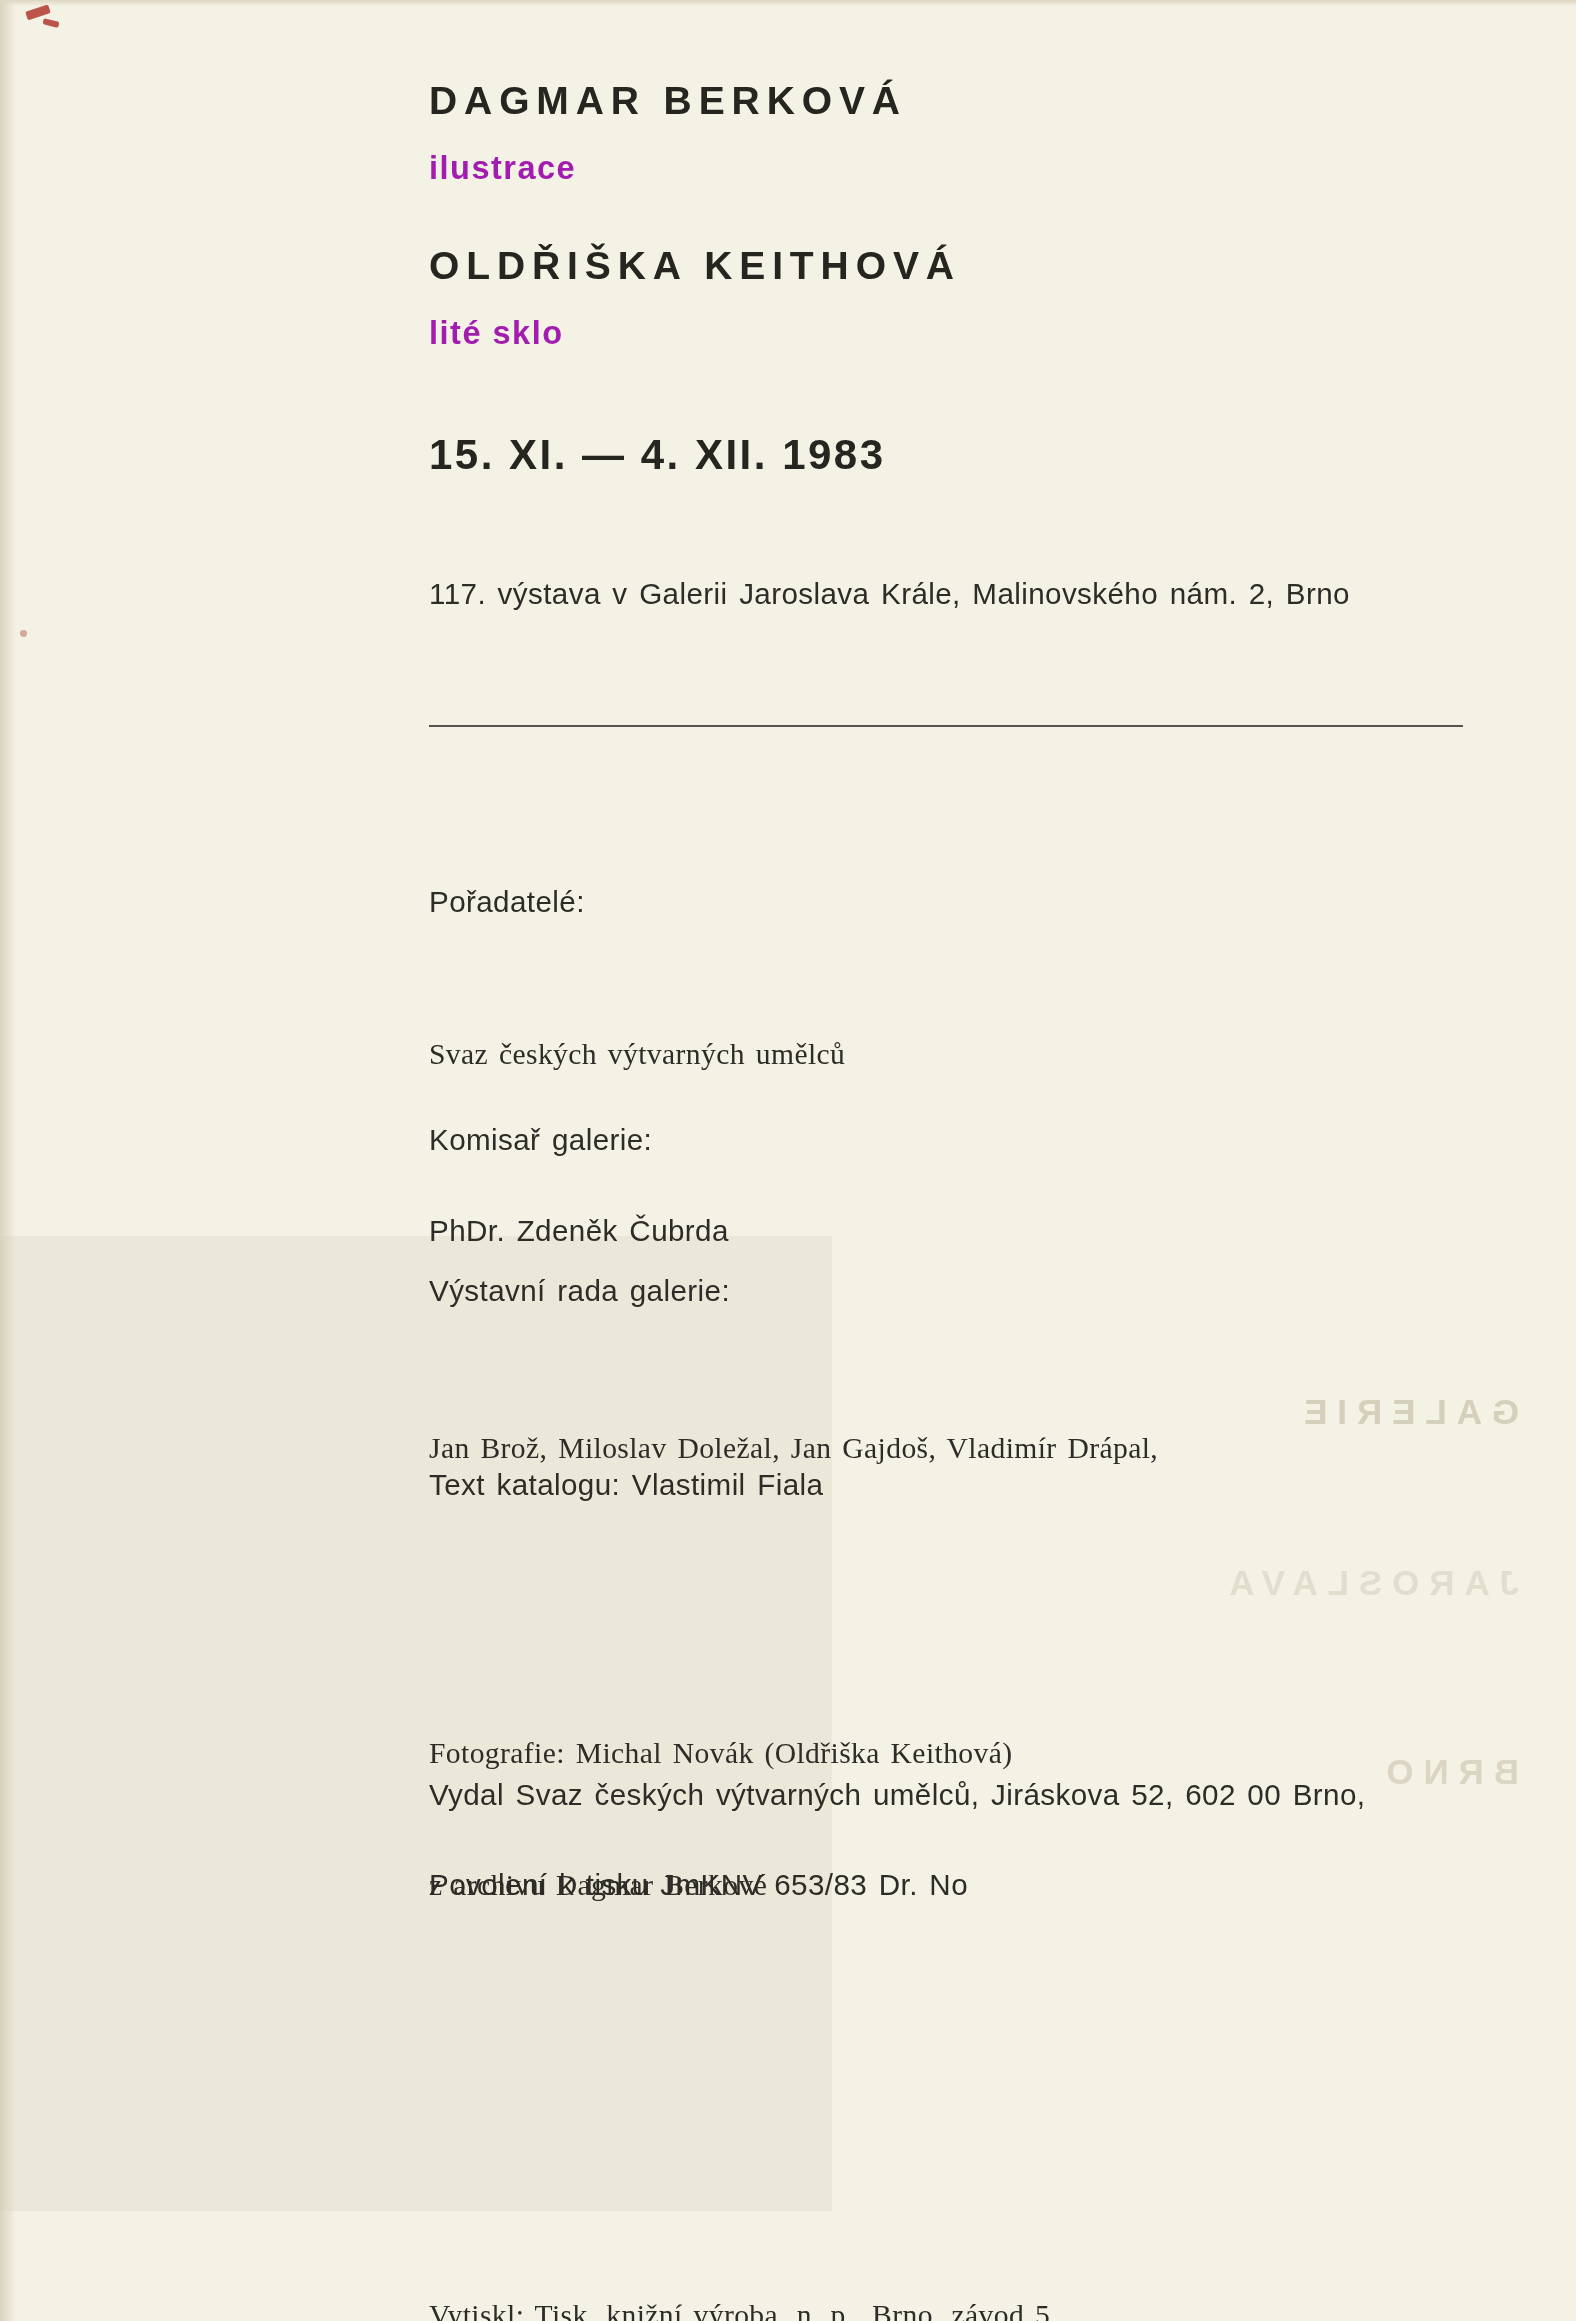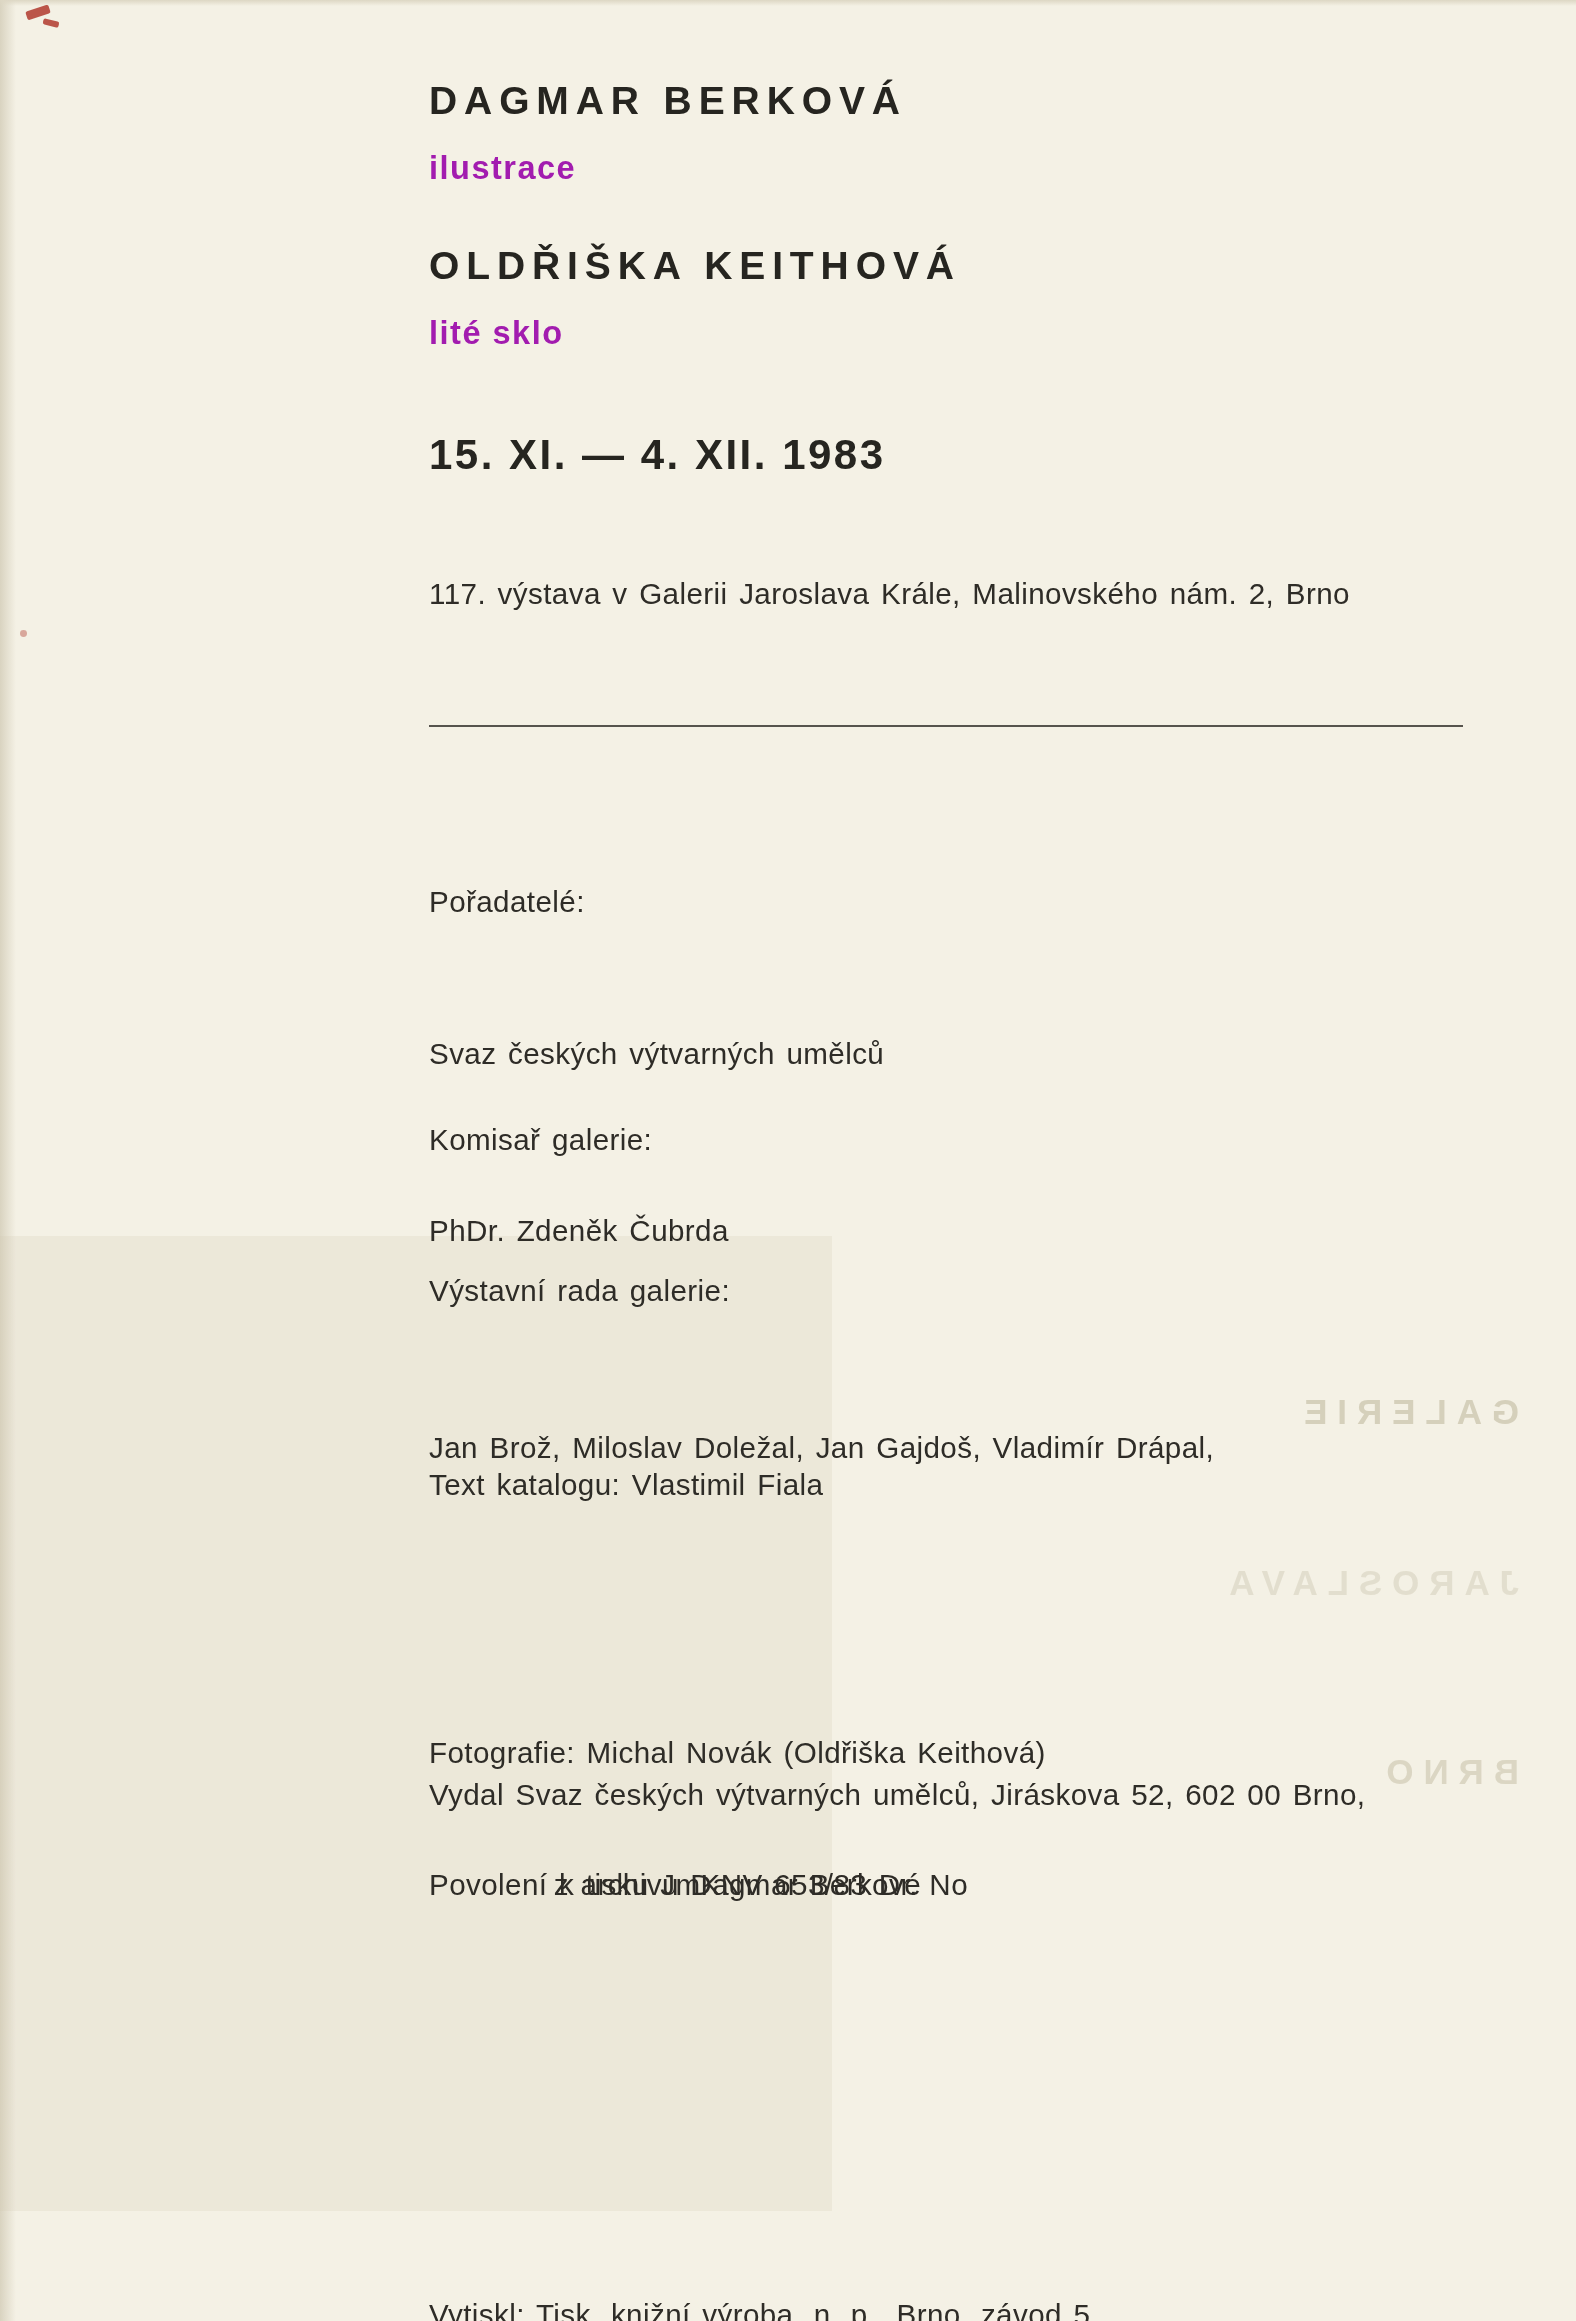--- a/index.html
+++ b/index.html
@@ -62,21 +62,20 @@
   .ghost .g2 { opacity: .55; }
   .ghost .g3 { opacity: .8; margin-top: 17.7px; }
   
   .t {
     position: absolute;
     left: 429px;
     margin: 0;
     white-space: pre;
     line-height: 1.15;
     font-weight: normal;
-    text-align: center;
   }
   .h1 {
     font-size: 39px;
     font-weight: bold;
     letter-spacing: 6.9px;
     color: #262520;
   }
   .h2 {
     font-size: 32.5px;
     font-weight: bold;
@@ -89,20 +88,21 @@
     letter-spacing: 2.5px;
     color: #262520;
   }
   .body {
     font-size: 29.6px;
     letter-spacing: 0.4px;
     word-spacing: 3px;
   }
   .group {
     line-height: 44px;
+    font-family: Liberation Serif, serif;
   }
   .rule {
     position: absolute;
     left: 429px; top: 725px;
     width: 1034px; height: 2px;
     background: #56544d;
   }
 </style>
 </head>
 <body>

